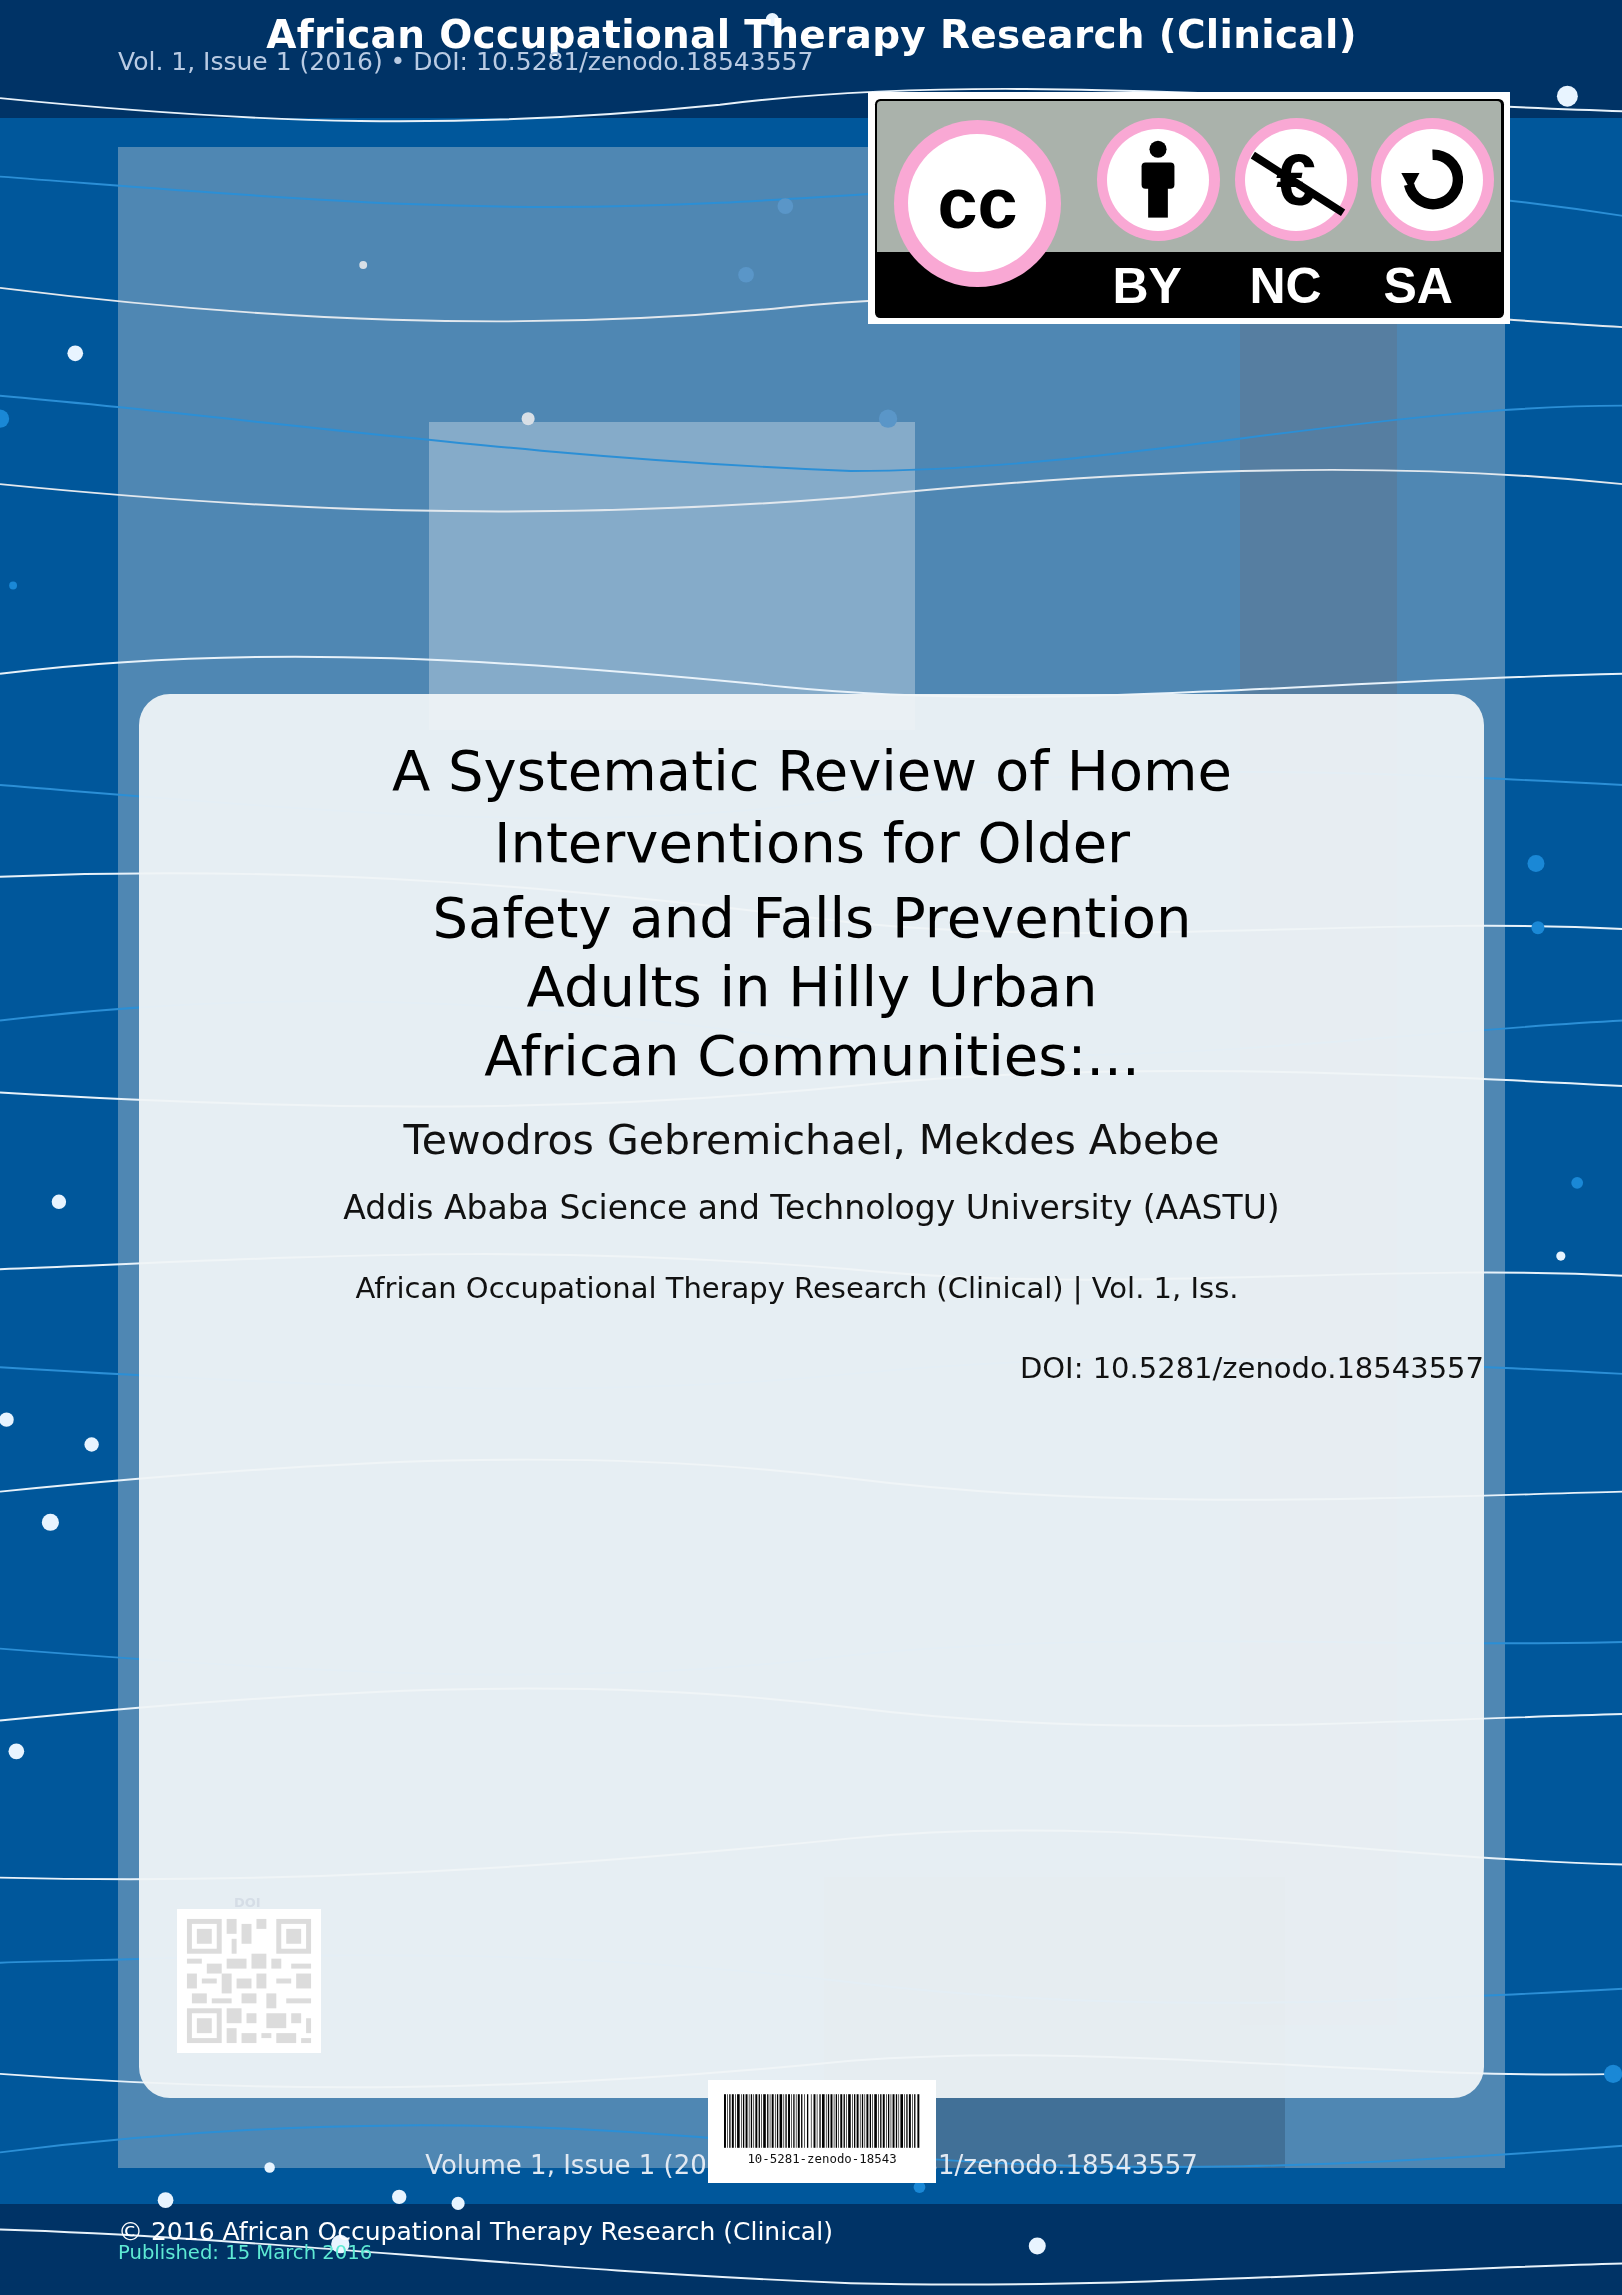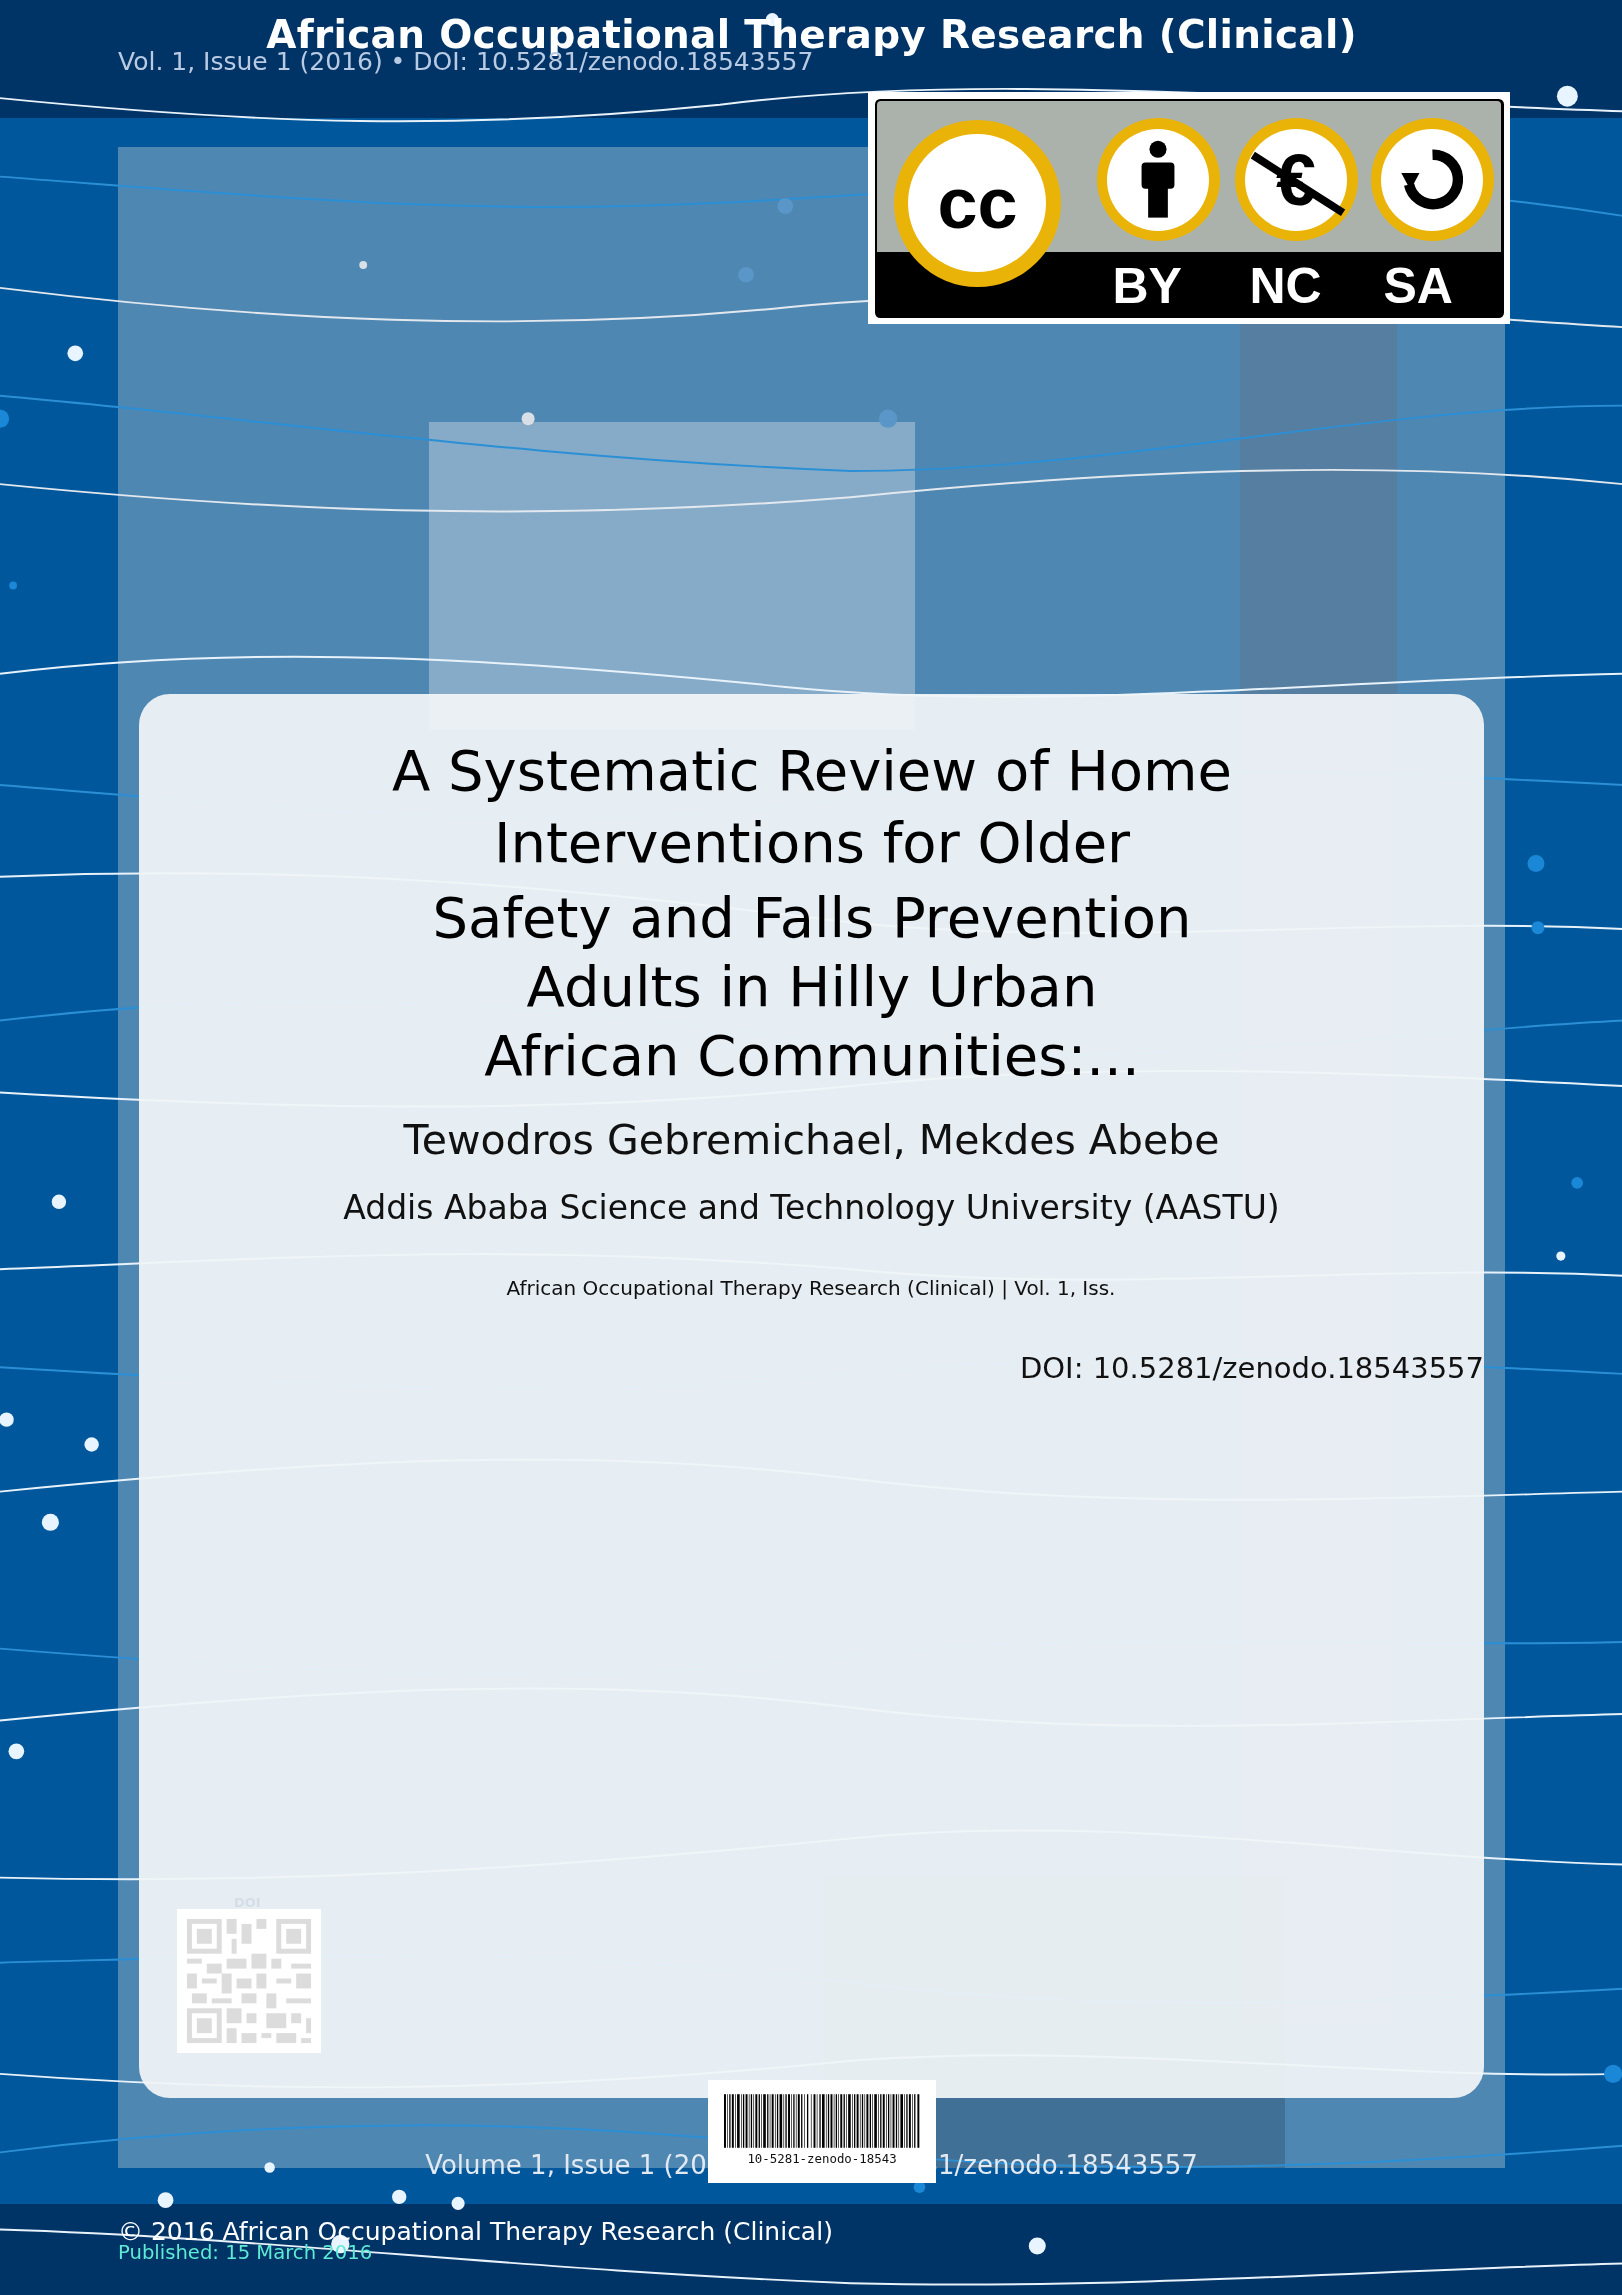--- a/index.html
+++ b/index.html
@@ -13,29 +13,29 @@
   .panel-strip { left:1240px; top:324px; width:157px; height:1701px; background:rgba(100,110,130,0.35); }
   .panel-lower-right { left:824px; top:1877px; width:461px; height:291px; background:rgba(40,70,100,0.35); }
   .card { left:139px; top:694px; width:1345px; height:1404px; background:rgba(240,244,247,0.94); border-radius:31px; }
 
   .journal-title { left:0; top:11.8px; width:1623px; text-align:center; color:#ffffff; font-weight:bold; font-size:39px; letter-spacing:0.3px; }
   .header-meta { left:118px; top:47px; color:#b9cbe3; font-size:25px; }
 
   .cc-badge { left:868px; top:92px; width:642px; height:232px; background:#ffffff; }
   .cc-inner { position:absolute; left:6.5px; top:6.5px; width:629px; height:219px; background:#000; border-radius:5.2px; overflow:hidden; }
   .cc-gray { position:absolute; left:2.6px; top:2.6px; width:624px; height:151px; background:#aab2ab; border-radius:3.9px 3.9px 0 0; }
-  .cc-circle { position:absolute; border-radius:50%; background:#eab308; }
+  .cc-circle { position:absolute; border-radius:50%; background:#f9a8d4; }
   .cc-circle .in { position:absolute; border-radius:50%; background:#fff; display:flex; align-items:center; justify-content:center; font-weight:bold; color:#000; }
   .cc-label { position:absolute; top:158px; color:#fff; font-family:"Liberation Sans", sans-serif; font-weight:bold; font-size:50px; }
 
   .title-block { left:249px; top:733px; width:1126px; text-align:center; color:#000; font-weight:normal; font-size:56px; line-height:76px; }
   .title-block div:nth-child(3) { margin-top:2.6px; }
   .authors { left:139px; top:1116px; width:1345px; text-align:center; color:#111; font-size:41px; }
   .affil { left:139px; top:1188px; width:1345px; text-align:center; color:#111; font-size:33px; }
-  .cite { left:353px; top:1271px; width:916px; text-align:center; color:#111; font-size:20px; line-height:34px; }
+  .cite { left:339px; top:1271px; width:916px; text-align:center; color:#111; font-size:29px; line-height:34px; }
   .doi { left:139px; top:1351px; width:1345px; text-align:right; color:#111; font-size:29px; }
 
   .qr-label { left:234px; top:1895px; color:#d5dde6; font-size:13px; font-weight:bold; }
   .qr { left:177px; top:1909px; width:144px; height:144px; background:#fff; }
 
   .barcode { left:708px; top:2080px; width:228px; height:103px; background:#fff; }
   .barcode-text { position:absolute; left:0; top:71px; width:228px; text-align:center; font-family:"DejaVu Sans Mono", monospace; font-size:12.4px; color:#111; }
 
   .vol-footer { left:0; top:2150px; width:1623px; text-align:center; color:#e1e9f2; font-size:26px; }
   .copyright { left:118px; top:2217px; color:#ffffff; font-size:25px; }

